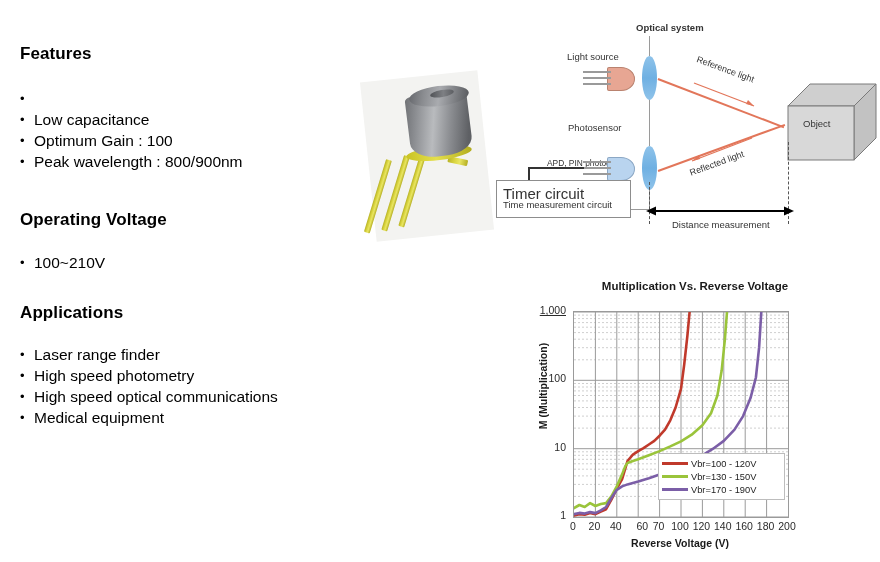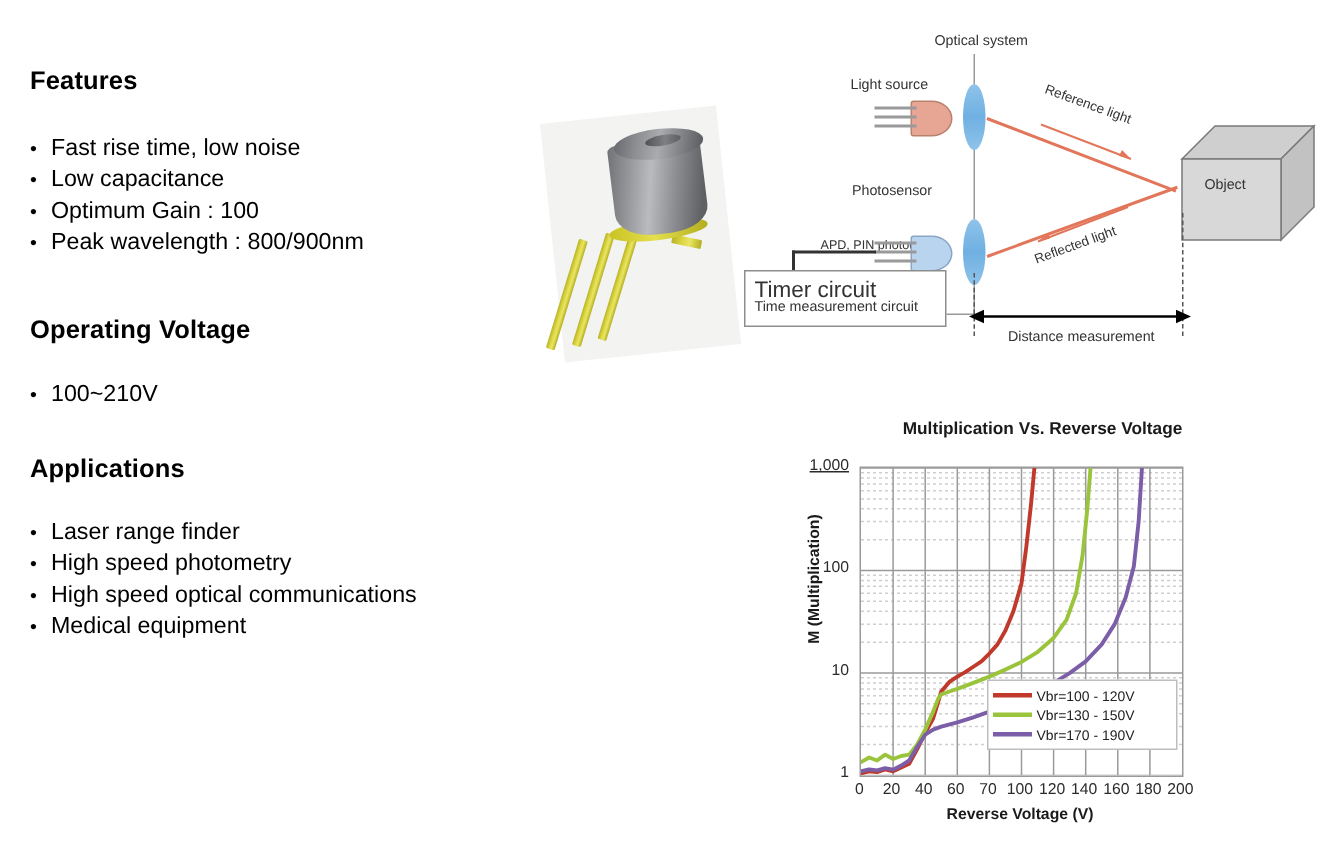--- a/index.html
+++ b/index.html
@@ -118,21 +118,20 @@
 </style>
 </head>
 <body>
 
 <div id="left-col">
 
   <div class="sec-head" id="features-head">Features</div>
   <div class="bullet-list" id="features-list">
     <div class="bullet">
       <span class="dot">•</span>
-      <span class="btxt">Fast rise time, low noise</span>
     </div>
     <div class="bullet">
       <span class="dot">•</span>
       <span class="btxt">Low capacitance</span>
     </div>
     <div class="bullet">
       <span class="dot">•</span>
       <span class="btxt">Optimum Gain : 100</span>
     </div>
     <div class="bullet">
@@ -177,21 +176,21 @@
   <div class="lead" id="lead3"></div>
   <div class="lead" id="lead-tab"></div>
   <div id="can-base"></div>
   <div id="can-body"></div>
   <div id="can-top"></div>
   <div id="can-window"></div>
 </div>
 
 <div id="diagram">
 
-  <div class="dlabel" style="left:133px;top:0px;">Optical system</div>
+  <div class="dlabel" style="left:146px;top:0px;font-weight:bold;">Optical system</div>
   <div class="dlabel" style="left:77px;top:29px;">Light source</div>
   <div class="dlabel" style="left:78px;top:100px;">Photosensor</div>
   <div class="dlabel small" style="left:57px;top:112px;">APD, PIN photodiode</div>
 
   <div class="vline" style="left:159px;top:14px;height:20px;"></div>
   <div class="vline" style="left:159px;top:76px;height:48px;"></div>
   <div class="vline" style="left:159px;top:168px;height:20px;"></div>
   <div class="vline" style="left:140px;top:187px;width:20px;height:1px;"></div>
 
   <div class="lens" style="left:152px;top:34px;width:15px;height:44px;"></div>
@@ -262,21 +261,21 @@
       <div class="ytick" style="left: 0px; top: 234px;">1</div>
       <div class="ytick" style="left: 0px; top: 165.667px;">10</div>
       <div class="ytick" style="left: 0px; top: 97.3333px;">100</div>
       <div class="ytick" style="left: 0px; top: 29px; text-decoration: underline;">1,000</div>
     </div>
 
   <div id="xticks">
       <div class="xtick" style="left: 42px; top: 245px;">0</div>
       <div class="xtick" style="left: 63.4px; top: 245px;">20</div>
       <div class="xtick" style="left: 84.8px; top: 245px;">40</div>
-      <div class="xtick" style="left: 106.2px; top: 245px;">60</div>
+      <div class="xtick" style="left: 106.2px; top: 245px; text-align: right;">60</div>
       <div class="xtick" style="left: 127.6px; top: 245px;">70</div>
       <div class="xtick" style="left: 149px; top: 245px;">100</div>
       <div class="xtick" style="left: 170.4px; top: 245px;">120</div>
       <div class="xtick" style="left: 191.8px; top: 245px;">140</div>
       <div class="xtick" style="left: 213.2px; top: 245px;">160</div>
       <div class="xtick" style="left: 234.6px; top: 245px;">180</div>
       <div class="xtick" style="left: 256px; top: 245px;">200</div>
     </div>
 
   <div id="plot">

